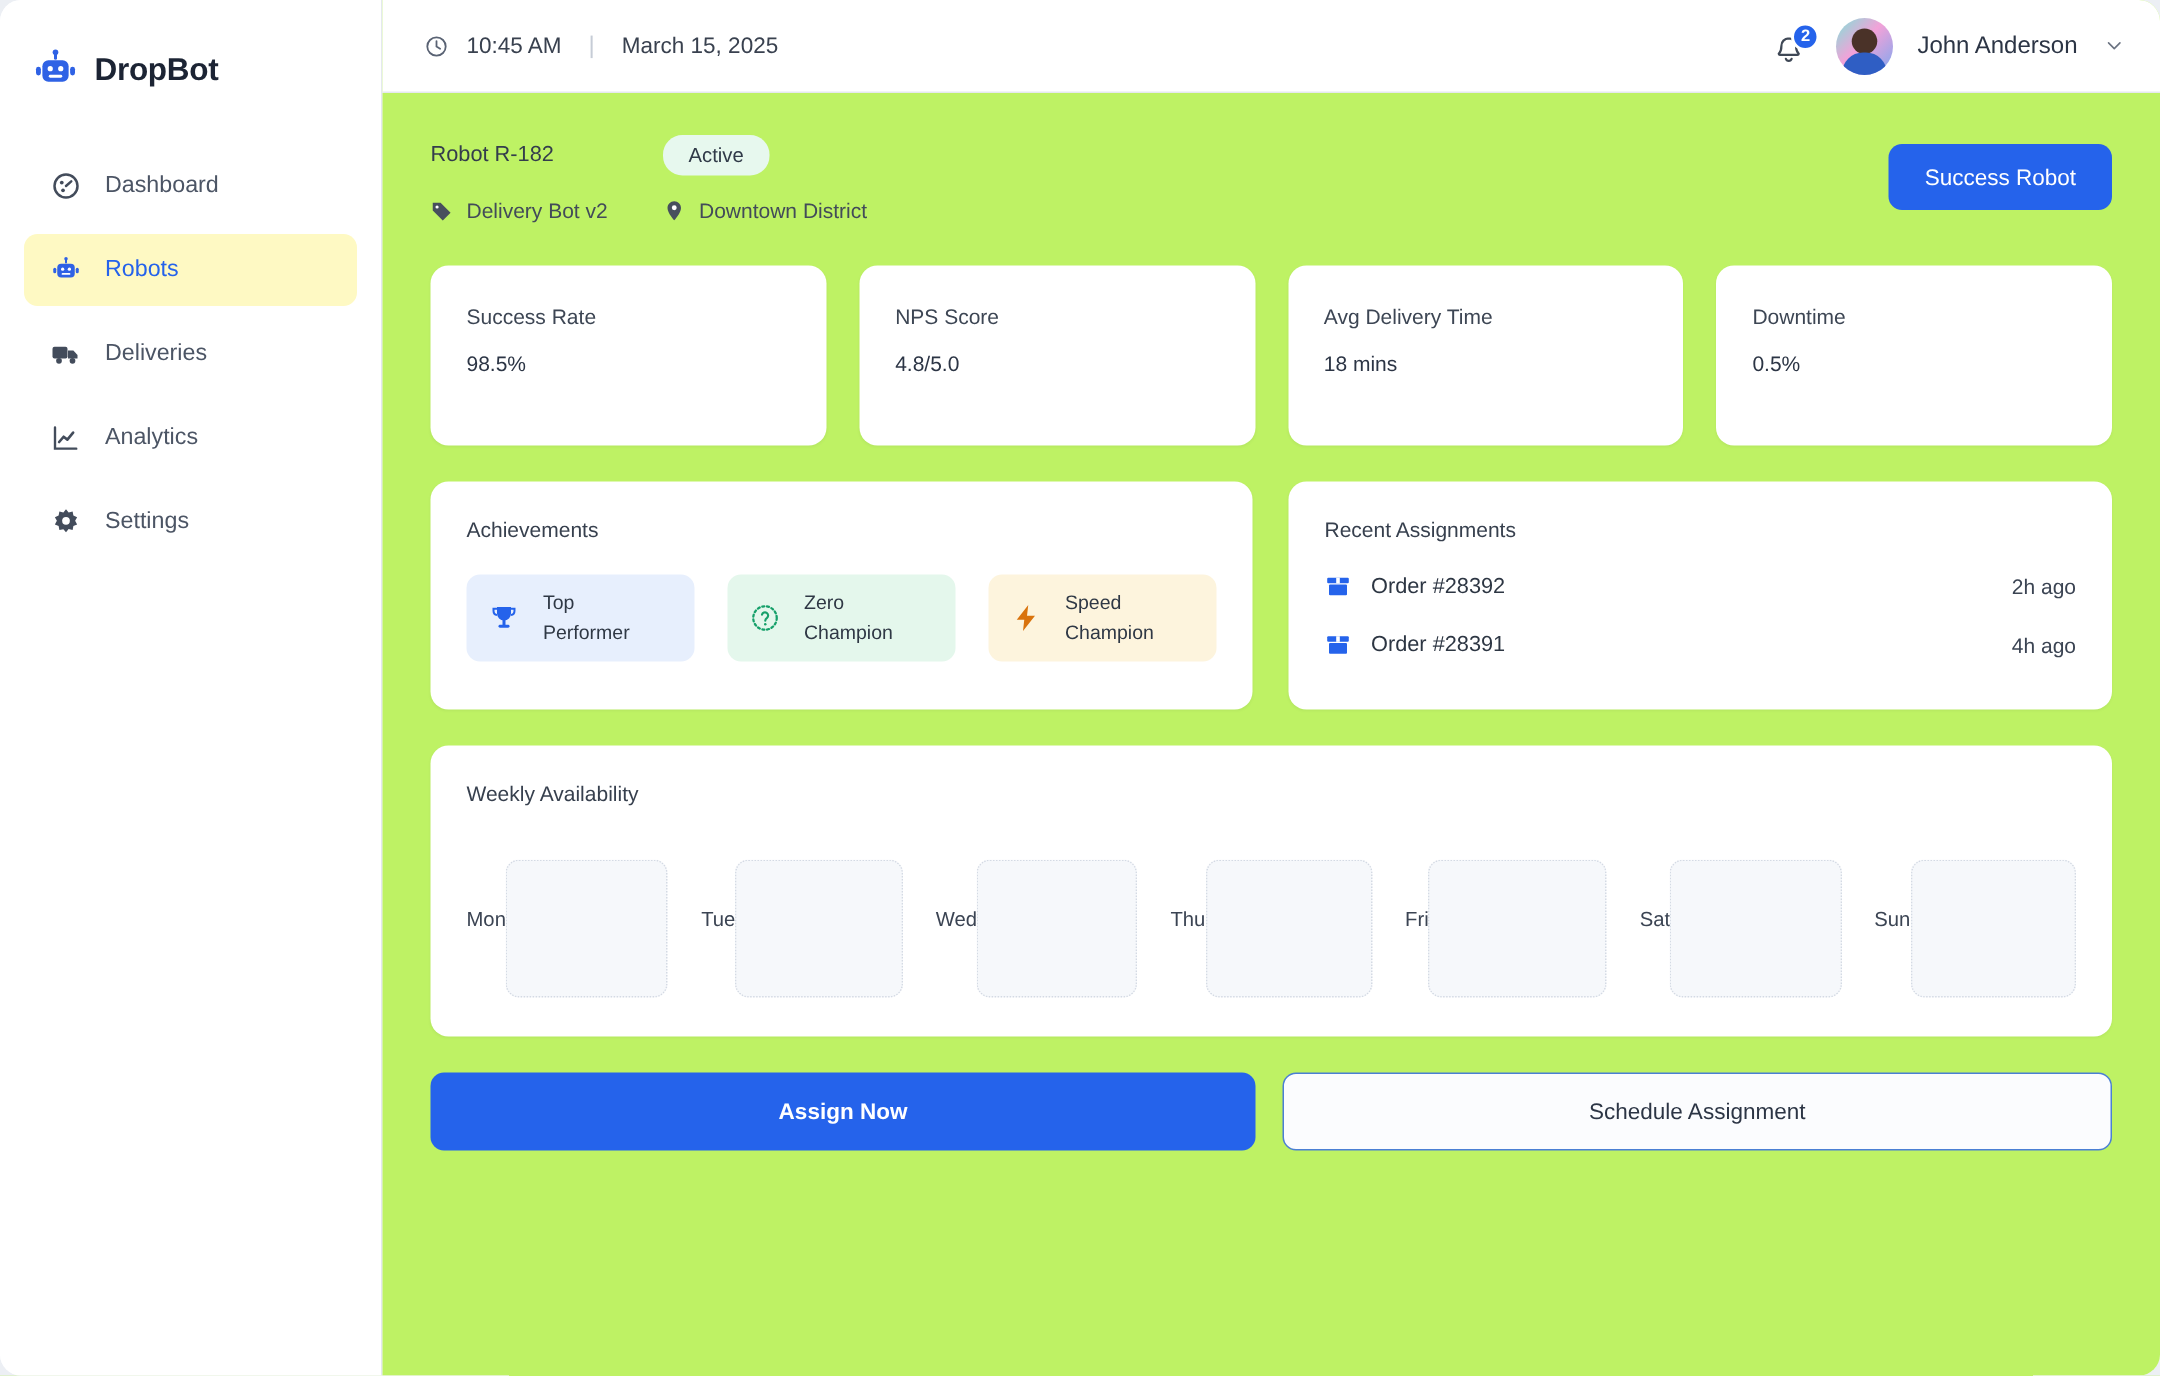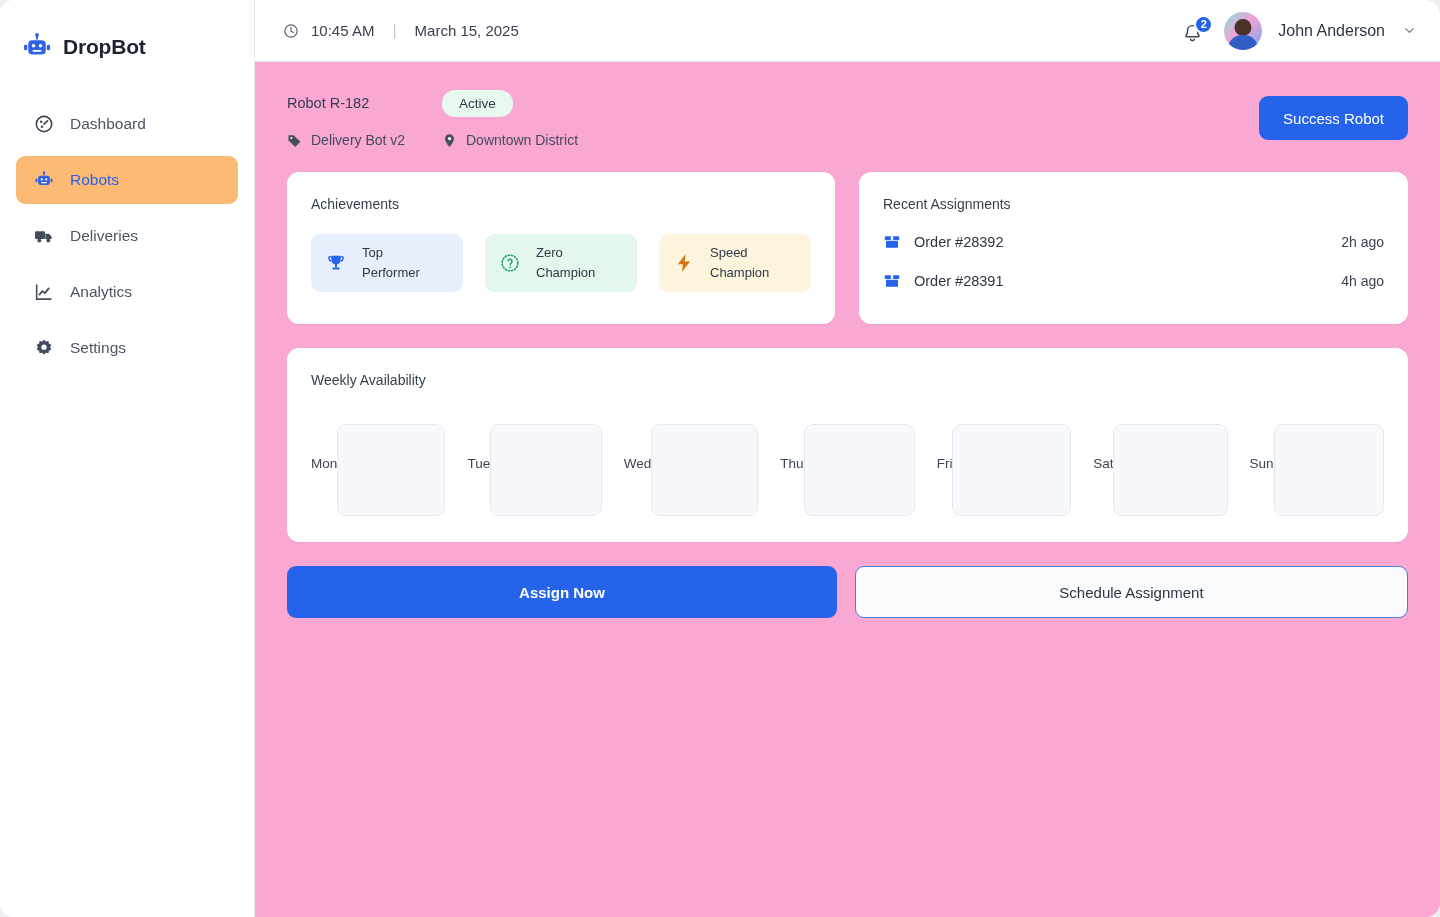--- a/index.html
+++ b/index.html
@@ -58,30 +58,30 @@
     gap: 16px;
     height: 48px;
     padding: 0 18px;
     border-radius: 9px;
     margin-bottom: 8px;
     cursor: pointer;
     color: #4c5565;
   }
   .nav-item .nav-icon { width: 20px; height: 20px; flex: 0 0 20px; display:block; }
   .nav-label { font-size: 15.5px; color: #4c5565; }
-  .nav-item.active { background: #fdba74; }
+  .nav-item.active { background: #fef9c3; }
   .nav-item.active .nav-label { color: #2563eb; font-weight: 500; }
 
   
   .main {
     flex: 1 1 auto;
     height: 100%;
     display: flex;
     flex-direction: column;
-    background: #f9a8d4;
+    background: #bef264;
     min-width: 0;
   }
 
   .topbar {
     height: 62px;
     flex: 0 0 62px;
     background: #ffffff;
     border-bottom: 1px solid #e6e9ef;
     display: flex;
     align-items: center;
@@ -414,20 +414,38 @@
                   <circle cx="12" cy="8.8" r="2.6" fill="#fff"></circle>
                 </svg>
               </span>
               <span class="sub-text">Downtown District</span>
             </div>
           </div>
         </div>
         <button class="assign-robot-btn">Success Robot</button>
       </div>
 
+      <div class="stats-row">
+        <div class="stat-card">
+          <div class="stat-label">Success Rate</div>
+          <div class="stat-value">98.5%</div>
+        </div>
+        <div class="stat-card">
+          <div class="stat-label">NPS Score</div>
+          <div class="stat-value">4.8/5.0</div>
+        </div>
+        <div class="stat-card">
+          <div class="stat-label">Avg Delivery Time</div>
+          <div class="stat-value">18 mins</div>
+        </div>
+        <div class="stat-card">
+          <div class="stat-label">Downtime</div>
+          <div class="stat-value">0.5%</div>
+        </div>
+      </div>
 
       <div class="mid-row">
 
         <section class="panel achievements-panel">
           <div class="panel-title">Achievements</div>
           <div class="badges-row">
 
             <div class="badge blue">
               <span>
                 <svg class="badge-icon" viewBox="0 0 24 24">

